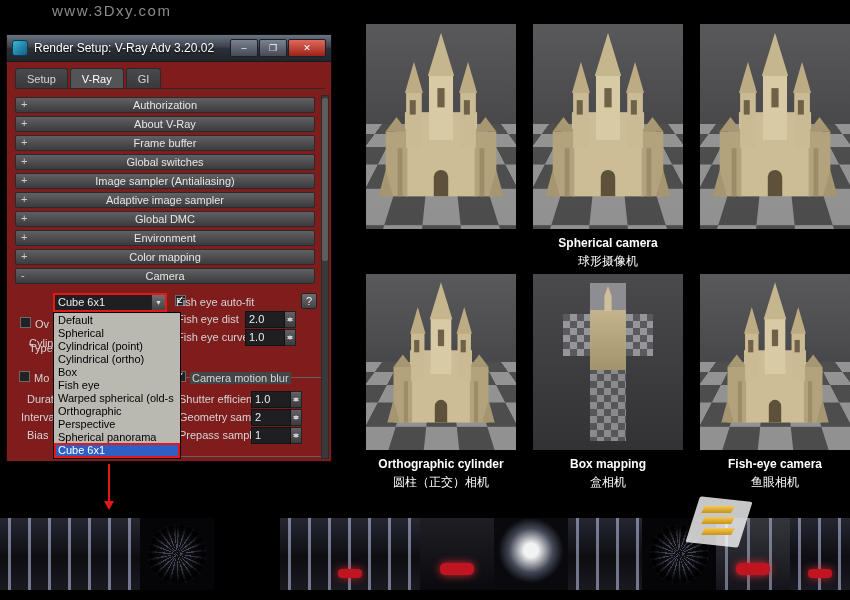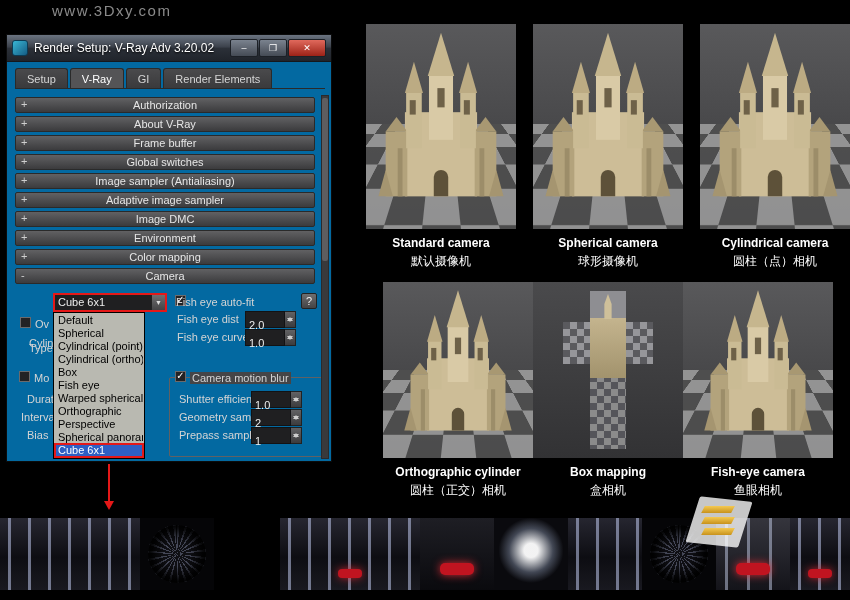--- a/index.html
+++ b/index.html
@@ -6,21 +6,21 @@
   html,body { width:850px; height:600px; }
   body { position:relative; background:#000; overflow:hidden;
          font-family:"Liberation Sans", sans-serif; }
 
   
   .watermark { position:absolute; left:52px; top:2px; color:#8a8a8a;
                font-size:15px; letter-spacing:1.5px; }
 
   
   .dialog { position:absolute; left:6px; top:34px; width:326px; height:428px;
-            background:#0369a1; border:1px solid #0b0b0b;
+            background:#7f1d1d; border:1px solid #0b0b0b;
             box-shadow:0 0 10px rgba(0,0,0,.8); }
   .titlebar { height:27px; display:flex; align-items:center; padding:0 5px;
               background:linear-gradient(180deg,#6a7380 0%,#3d434d 45%,#2b3038 52%,#20242b 100%);
               border-bottom:1px solid #15181d; }
   .app-icon { width:16px; height:16px; border-radius:3px; margin-right:6px;
               background:linear-gradient(135deg,#39b6d4,#155d85); border:1px solid #0c3c55; }
   .title-text { flex:1; color:#fff; font-size:12px; text-shadow:0 1px 2px #000;
                 white-space:nowrap; overflow:hidden; }
   .win-btns { display:flex; gap:1px; }
   .win-btn { width:28px; height:18px; display:flex; align-items:center; justify-content:center;
@@ -57,48 +57,48 @@
   .combo { position:absolute; left:46px; top:2px; width:114px; height:19px;
            background:#1f1f21; border:2px solid #e51818; display:flex; align-items:stretch; }
   .combo-text { flex:1; color:#ececec; font-size:11px; line-height:15px; padding-left:3px;
                 white-space:nowrap; overflow:hidden; }
   .combo-btn { width:14px; display:flex; align-items:center; justify-content:center;
                background:linear-gradient(#6e6e70,#434345); border-left:1px solid #222; }
   .combo-btn::after { content:"▼"; color:#ddd; font-size:7px; }
   .help-btn { position:absolute; left:294px; top:2px; width:16px; height:16px;
               background:linear-gradient(#6e6e70,#434345); border:1px solid #222;
               color:#eee; font-size:11px; text-align:center; line-height:14px; border-radius:2px; }
-  .dd-list { position:absolute; left:46px; top:21px; width:92px; z-index:5;
+  .dd-list { position:absolute; left:46px; top:21px; width:128px; z-index:5;
              background:#b9b9b1; border:1px solid #000; padding:1px; }
   .dd-option { height:13px; line-height:13px; font-size:11px; color:#000; padding:0 3px;
                white-space:nowrap; overflow:hidden; }
   .dd-option.selected { background:#2e5fc4; color:#fff; outline:2px solid #e51818;
                         outline-offset:-1px; }
   .groupbox { position:absolute; left:162px; top:86px; width:158px; height:80px;
               border:1px solid #616163; border-radius:2px; }
   .fldwrap { position:absolute; display:flex; height:17px; }
   .fld { width:40px; background:#1f1f21; border:1px solid #121214; color:#ededed;
-         font-size:11px; line-height:15px; padding:6px 3px; }
+         font-size:11px; line-height:15px; padding:0 3px; }
   .spin { position:relative; width:11px; background:linear-gradient(#626264,#3c3c3e);
           border:1px solid #222; border-left:none; }
   .spin::before { content:""; position:absolute; left:2px; top:2px;
                   border:3px solid transparent; border-bottom:4px solid #ccc; }
   .spin::after  { content:""; position:absolute; left:2px; bottom:2px;
                   border:3px solid transparent; border-top:4px solid #ccc; }
   .patch { background:#454547; padding:0 2px; z-index:2; }
 
   
   .arrow { position:absolute; left:108px; top:464px; width:2px; height:42px; background:#e51818; }
   .arrow::after { content:""; position:absolute; left:-4px; bottom:-9px;
                   border:5px solid transparent; border-top:9px solid #e51818; }
 
   
   .gallery { position:absolute; left:366px; top:24px; width:484px; }
   .g-row { display:flex; justify-content:space-between; }
-  .g-row2 { margin-top:12px;justify-content:center; }
+  .g-row2 { margin-top:4px; }
   .cell { width:150px; }
   .cell-img { position:relative; overflow:hidden;
               background:linear-gradient(180deg,#59595b 0%,#49494b 48%,#38383a 100%); }
   .cell.tall  .cell-img { height:205px; }
   .cell.short .cell-img { height:176px; }
   .floor { position:absolute; bottom:-14px; left:-35%; width:170%; height:58%;
            background:repeating-conic-gradient(#9b9b9b 0 25%,#4e4e4e 0 50%);
            background-size:34px 34px;
            transform:perspective(130px) rotateX(58deg); transform-origin:50% 0; opacity:.9; }
   .cath { position:absolute; left:50%; bottom:10%; transform:translateX(-50%); height:88%; }
@@ -179,21 +179,20 @@
       <div class="win-btn close">
         <span>✕</span>
       </div>
     </div>
   </div>
 
   <div class="tab-bar">
       <div class="tab">Setup</div>
       <div class="tab active">V-Ray</div>
       <div class="tab">GI</div>
-      <div class="tab">Render Elements</div>
     </div>
 
   <div class="rollout-list">
       <div class="rollout">
         <span class="marker">+</span>
         <span>Authorization</span>
       </div>
       <div class="rollout">
         <span class="marker">+</span>
         <span>About V-Ray</span>
@@ -209,21 +208,21 @@
       <div class="rollout">
         <span class="marker">+</span>
         <span>Image sampler (Antialiasing)</span>
       </div>
       <div class="rollout">
         <span class="marker">+</span>
         <span>Adaptive image sampler</span>
       </div>
       <div class="rollout">
         <span class="marker">+</span>
-        <span>Image DMC</span>
+        <span>Global DMC</span>
       </div>
       <div class="rollout">
         <span class="marker">+</span>
         <span>Environment</span>
       </div>
       <div class="rollout">
         <span class="marker">+</span>
         <span>Color mapping</span>
       </div>
     </div>
@@ -331,24 +330,20 @@
         <rect x="34" y="60" width="5" height="12" fill="#6e6148"></rect>
         <rect x="79" y="60" width="5" height="12" fill="#6e6148"></rect>
         <path d="M54 140 v-16 a6 6 0 0 1 12 0 v16 z" fill="#5d5139"></path>
         <polygon points="8,140 14,118 20,140" fill="#a59570"></polygon>
         <polygon points="100,140 106,118 112,140" fill="#a59570"></polygon>
         <rect x="24" y="100" width="4" height="40" fill="#9c8d69"></rect>
         <rect x="92" y="100" width="4" height="40" fill="#9c8d69"></rect>
       </svg>
 
     </div>
-    <div class="cap">
-      <div class="cap-en">Standard camera</div>
-      <div class="cap-zh">默认摄像机</div>
-    </div>
   </div>
       <div class="cell tall">
     <div class="cell-img">
       <div class="floor"></div>
       <svg class="cath" viewBox="0 0 120 150">
         <rect x="30" y="70" width="60" height="70" fill="#cdbd97"></rect>
         <rect x="14" y="86" width="18" height="54" fill="#b3a37c"></rect>
         <rect x="88" y="86" width="18" height="54" fill="#b3a37c"></rect>
         <polygon points="14,86 23,74 32,86" fill="#a89872"></polygon>
         <polygon points="88,86 97,74 106,86" fill="#a89872"></polygon>
@@ -393,24 +388,20 @@
         <rect x="34" y="60" width="5" height="12" fill="#6e6148"></rect>
         <rect x="79" y="60" width="5" height="12" fill="#6e6148"></rect>
         <path d="M54 140 v-16 a6 6 0 0 1 12 0 v16 z" fill="#5d5139"></path>
         <polygon points="8,140 14,118 20,140" fill="#a59570"></polygon>
         <polygon points="100,140 106,118 112,140" fill="#a59570"></polygon>
         <rect x="24" y="100" width="4" height="40" fill="#9c8d69"></rect>
         <rect x="92" y="100" width="4" height="40" fill="#9c8d69"></rect>
       </svg>
 
     </div>
-    <div class="cap">
-      <div class="cap-en">Cylindrical camera</div>
-      <div class="cap-zh">圆柱（点）相机</div>
-    </div>
   </div>
     </div>
   <div class="g-row g-row2">
       <div class="cell short">
     <div class="cell-img">
       <div class="floor"></div>
       <svg class="cath" viewBox="0 0 120 150">
         <rect x="30" y="70" width="60" height="70" fill="#cdbd97"></rect>
         <rect x="14" y="86" width="18" height="54" fill="#b3a37c"></rect>
         <rect x="88" y="86" width="18" height="54" fill="#b3a37c"></rect>

